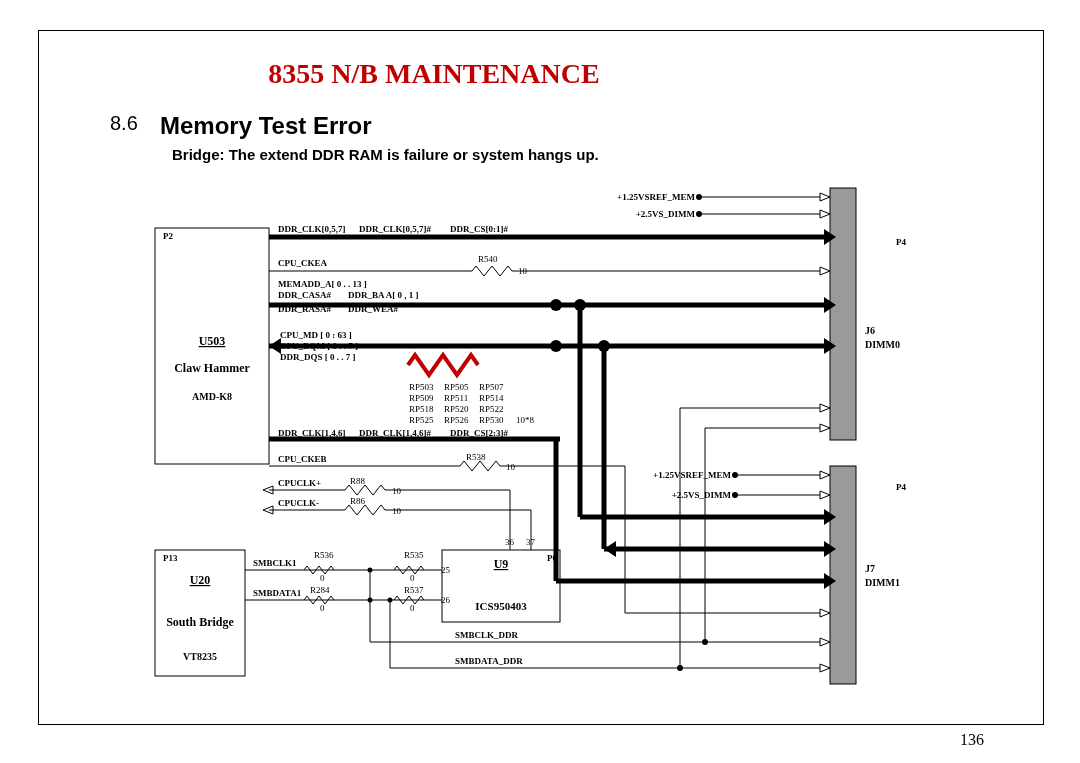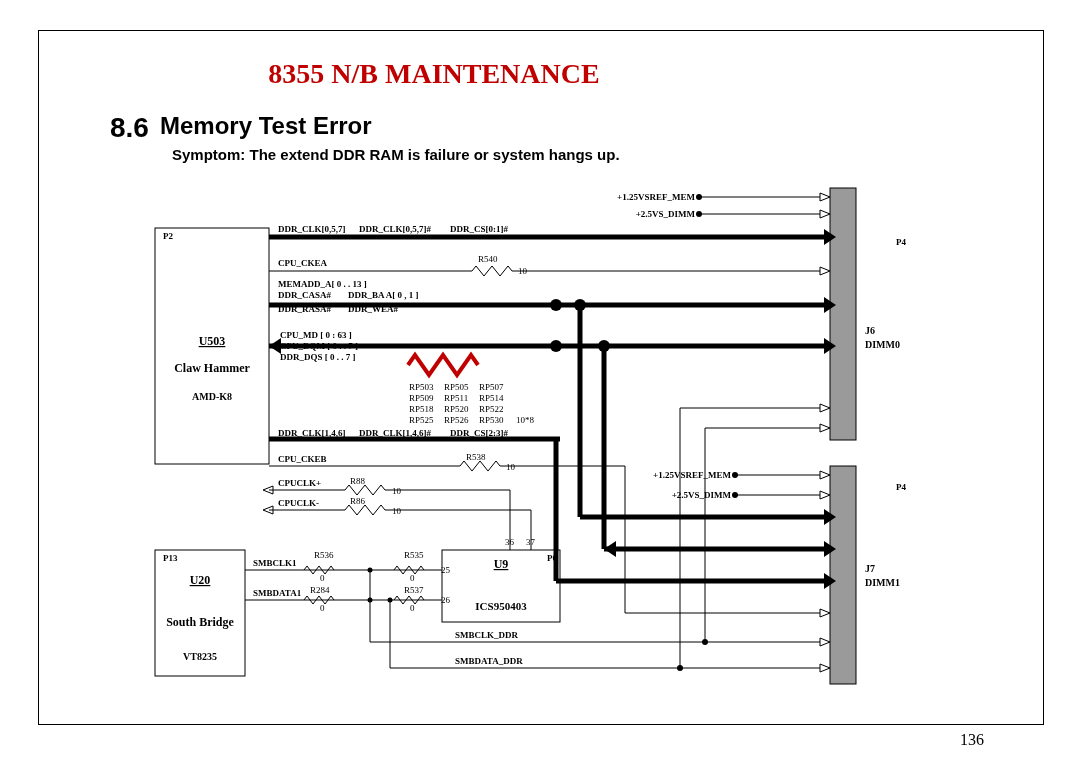--- a/index.html
+++ b/index.html
@@ -1,19 +1,19 @@
 <!DOCTYPE html>
 <html><head>
 <meta charset="utf-8">
 <style>
   html,body{margin:0;padding:0}
   body{width:1080px;height:763px;background:#fff;font-family:"Times New Roman",serif;position:relative}
   .page-border{position:absolute;left:38px;top:30px;width:1004px;height:693px;border:1.4px solid #000}
   .title{position:absolute;left:0;width:868px;top:58px;text-align:center;font-size:28px;font-weight:700;color:#c00000}
-  .sec-num{position:absolute;left:110px;top:112px;font-size:28px;font-weight:700;font-family:Arial,Helvetica,sans-serif}
+  .sec-num{position:absolute;left:110px;top:112px;font-size:20px;font-weight:400;font-family:Arial,Helvetica,sans-serif}
   .sec-title{position:absolute;left:160px;top:112px;font-size:24px;font-weight:700;font-family:Liberation Sans, sans-serif}
   .symptom{position:absolute;left:172px;top:146px;font-size:15px;font-weight:700;font-family:Arial,Helvetica,sans-serif}
   .page-num{position:absolute;left:960px;top:731px;font-size:16px}
   svg{position:absolute;left:0;top:0}
   text{font-family:"Times New Roman",serif}
   .b{font-weight:700}
   .s9{font-size:9px}
   .s10{font-size:10px}
   .s11{font-size:11px}
   .s12{font-size:12px}
@@ -26,21 +26,21 @@
   .u{text-decoration:underline}
   .red{stroke:#c00000;stroke-width:4;fill:none}
 </style>
 </head>
 <body>
 
 <div class="page-border"></div>
 <div class="title">8355 N/B MAINTENANCE</div>
 <div class="sec-num">8.6</div>
 <div class="sec-title">Memory Test Error</div>
-<div class="symptom">Symptom: The extend DDR RAM is failure or system hangs up.</div>
+<div class="symptom">Bridge: The extend DDR RAM is failure or system hangs up.</div>
 <div class="page-num">136</div>
 
 <svg width="1080" height="763">
 
   <rect class="box" x="155" y="228" width="114" height="236"></rect>
   <text class="s9 b" x="163" y="239">P2</text>
   <text class="s12 b u" x="212" y="345" text-anchor="middle">U503</text>
   <text class="s12 b" x="212" y="372" text-anchor="middle">Claw Hammer</text>
   <text class="s10 b" x="212" y="400" text-anchor="middle">AMD-K8</text>
 

